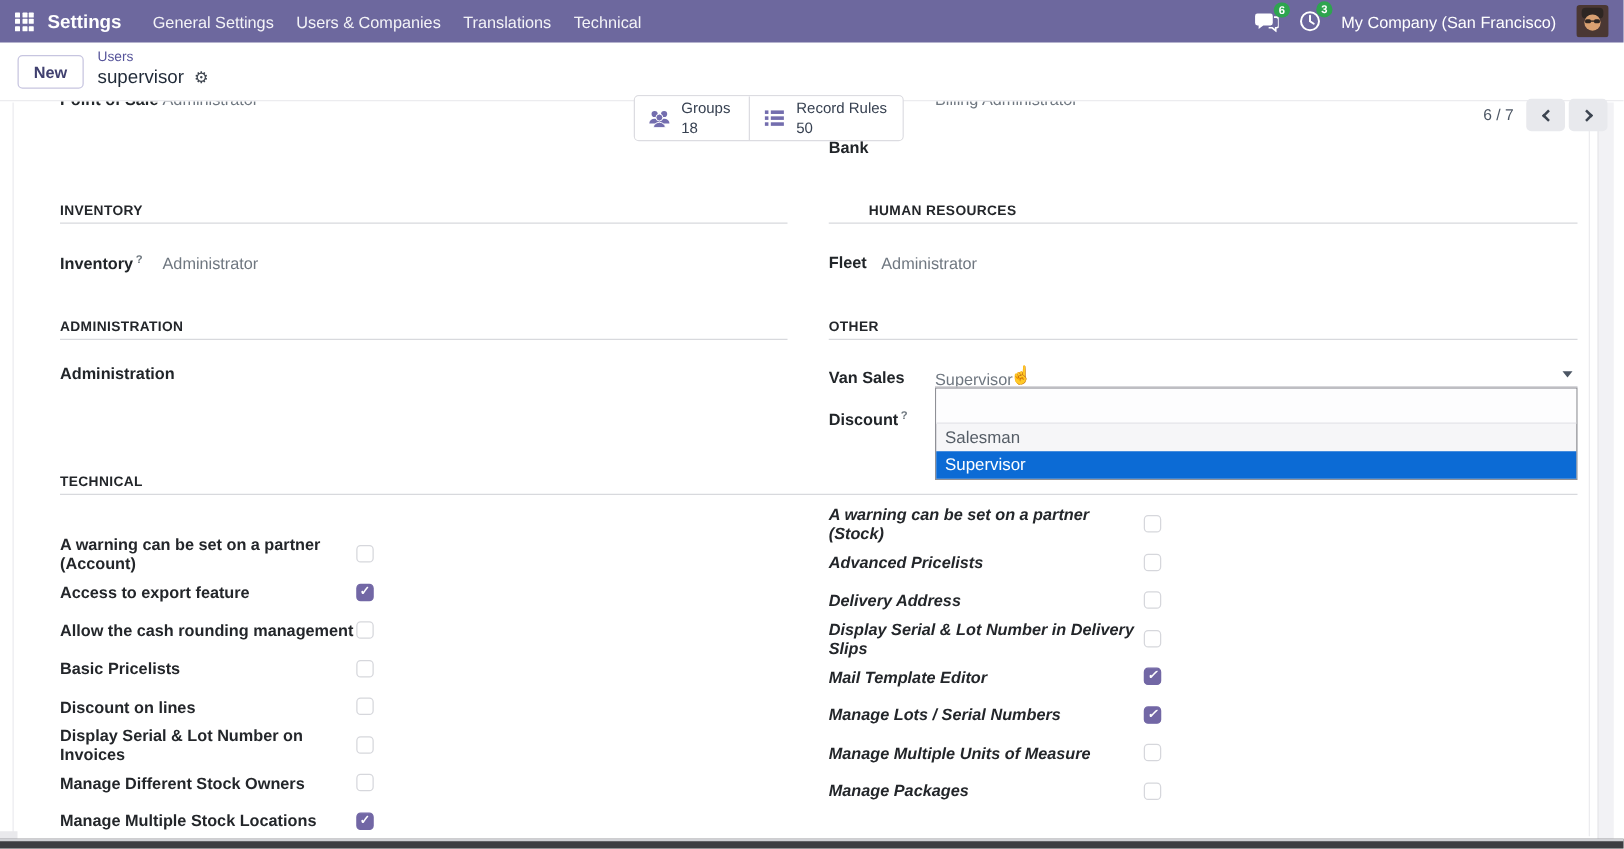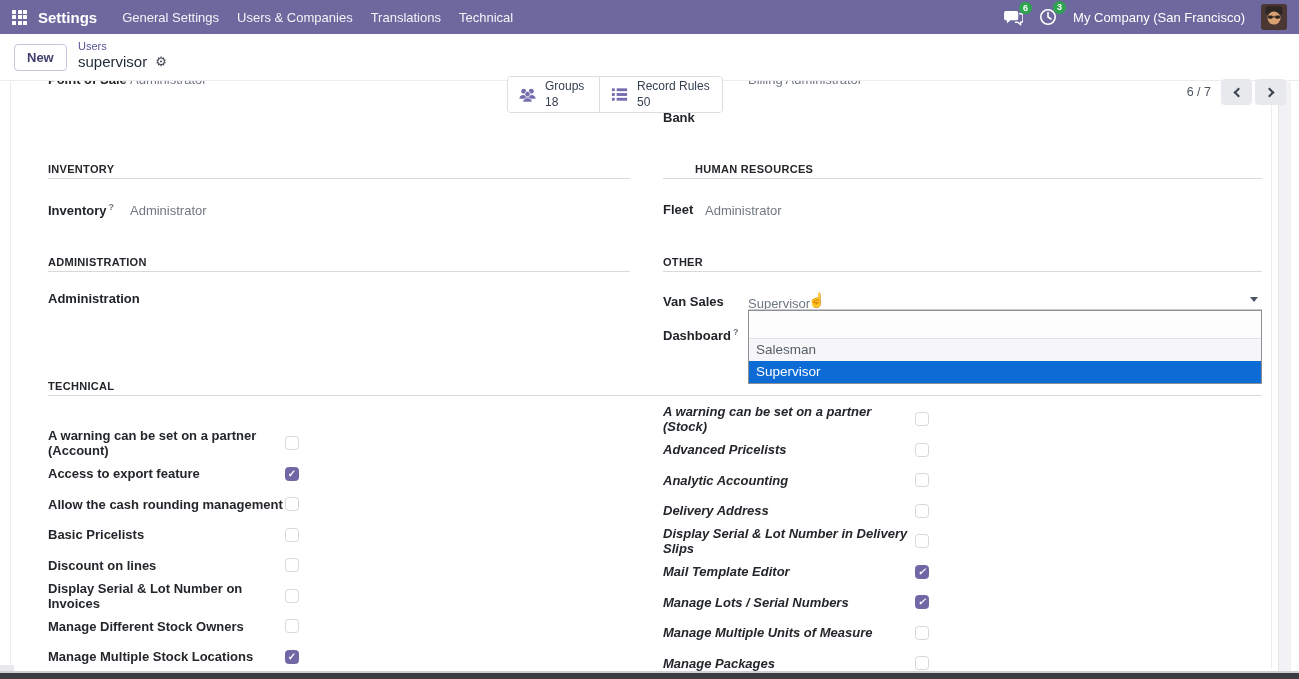--- a/index.html
+++ b/index.html
@@ -233,21 +233,21 @@
 <div class="sec-line" style="left:663px; top:271px; width:599px;"></div>
 
 <span class="abs f-label" style="left:48px; top:291px;">Administration</span>
 
 <span class="abs f-label" style="left:663px; top:294px;">Van Sales</span>
 <span class="abs f-value" style="left:748px; top:296px;">Supervisor</span>
 <span class="cursor-glyph" style="left:808px; top:292px;">☝</span>
 <div class="field-underline" style="left:748px; top:309px; width:514px;"></div>
 <span class="select-caret" style="left:1250px; top:297px;"></span>
 
-<span class="abs f-label" style="left:663px; top:327px;"><span>Dashboard</span><span class="sup-help">?</span></span>
+<span class="abs f-label" style="left:663px; top:327px;"><span>Discount</span><span class="sup-help">?</span></span>
 
 <div class="dropdown">
   <div class="dd-opt blank"></div>
   <div class="dd-opt">Salesman</div>
   <div class="dd-opt selected">Supervisor</div>
 </div>
 
 <div class="sec-title" style="left:48px; top:380px;">TECHNICAL</div>
 <div class="sec-line" style="left:48px; top:395px; width:1214px;"></div>
 
@@ -297,24 +297,20 @@
 <div class="tech-col right">
   <div class="t-row">
       <span class="t-label">A warning can be set on a partner (Stock)</span>
       <span class="checkbox" data-checked="false"></span>
     </div>
   <div class="t-row">
       <span class="t-label">Advanced Pricelists</span>
       <span class="checkbox" data-checked="false"></span>
     </div>
   <div class="t-row">
-      <span class="t-label">Analytic Accounting</span>
-      <span class="checkbox" data-checked="false"></span>
-    </div>
-  <div class="t-row">
       <span class="t-label">Delivery Address</span>
       <span class="checkbox" data-checked="false"></span>
     </div>
   <div class="t-row">
       <span class="t-label">Display Serial &amp; Lot Number in Delivery Slips</span>
       <span class="checkbox" data-checked="false"></span>
     </div>
   <div class="t-row">
       <span class="t-label">Mail Template Editor</span>
       <span class="checkbox" data-checked="true">

